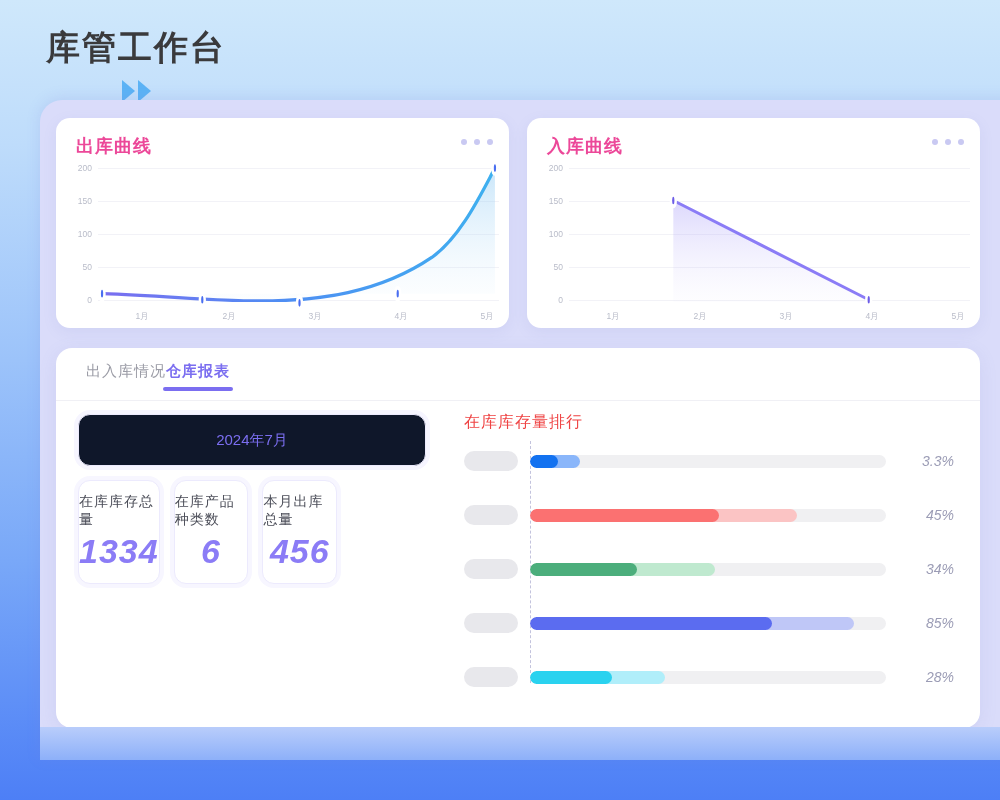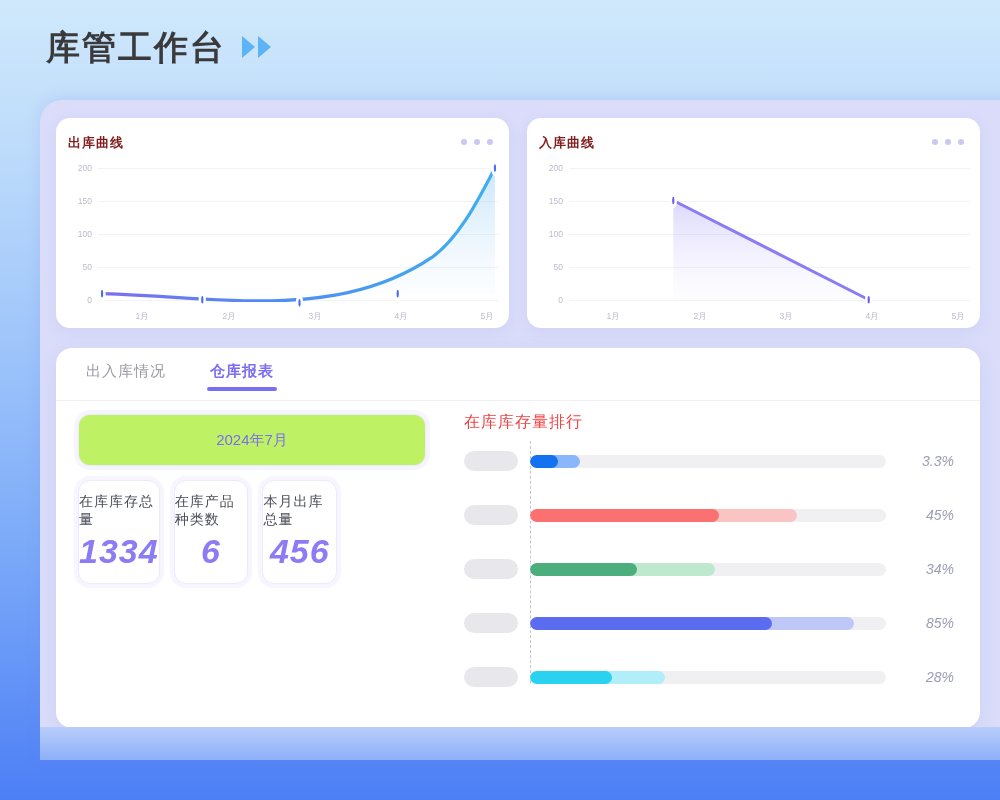--- a/index.html
+++ b/index.html
@@ -7,21 +7,21 @@
   body {
     font-family: "Liberation Sans", "DejaVu Sans", sans-serif;
     background: linear-gradient(180deg, #cfe8fb 0%, #bedcfb 18%, #9cc3fa 45%, #79a8f8 70%, #4d7ff6 100%);
     overflow: hidden;
     position: relative;
   }
 
   
   .page-title-row{
     position:absolute; left:46px; top:30px;
-    display:flex; align-items:center; gap:16px;
+    display:flex; align-items:center; gap:16px;flex-direction:column;
   }
   .page-title{
     font-size:34px; font-weight:bold; color:#3a3a3c;
     letter-spacing:2px; line-height:1;
   }
   .arrows{ display:flex; align-items:center; gap:3px; }
   .arrow{
     width:0; height:0;
     border-top:11px solid transparent;
     border-bottom:11px solid transparent;
@@ -44,22 +44,22 @@
   .charts-row{
     position:absolute; left:16px; top:18px; width:924px; height:210px;
     display:flex; gap:18px;
   }
   .chart-card{
     flex:1; background:#fff; border-radius:14px; position:relative;
     box-shadow:0 4px 14px rgba(120,130,200,.10);
     overflow:hidden;
   }
   .chart-title{
-    position:absolute; left:12px; top:16px;
-    font-size:13px; font-weight:bold; color:#7f1d1d; letter-spacing:1px;
+    position:absolute; left:20px; top:16px;
+    font-size:18px; font-weight:bold; color:#ec4899; letter-spacing:1px;
   }
   .dots{ position:absolute; right:16px; top:21px; display:flex; gap:7px; }
   .dots i{ width:6px; height:6px; border-radius:50%; background:#c9c9f2; display:block; }
   .plot{ position:absolute; left:0; top:42px; right:0; bottom:0; }
   .ytick{
     position:absolute; left:10px; font-size:8.5px; color:#b9bcc9;
     width:26px; text-align:right; transform:translateY(-50%);
   }
   .gridline{
     position:absolute; left:42px; right:10px; height:1px; background:#f2f2f7;
@@ -70,41 +70,41 @@
   }
   .svg-plot{ position:absolute; left:42px; top:0; right:10px; bottom:22px; }
 
   
   .main-card{
     position:absolute; left:16px; top:248px; width:924px; height:380px;
     background:#fff; border-radius:16px;
     box-shadow:0 4px 18px rgba(120,130,200,.12);
   }
   .tabs{
-    position:absolute; left:30px; top:14px; display:flex; gap:44px;font-family:Liberation Serif, serif;
+    position:absolute; left:30px; top:14px; display:flex; font-family:Liberation Serif, serif;
   }
   .tab{
     font-size:15px; color:#9b9ca6; padding-bottom:10px; position:relative;
     letter-spacing:1px; cursor:pointer;
   }
   .tab.active{ color:#7b6ef0; font-weight:bold; }
   .tab.active::after{
     content:""; position:absolute; left:-3px; right:-3px; bottom:0;
     height:4px; border-radius:3px; background:#7b6ef0;
   }
   .tabs-divider{
     position:absolute; left:0; right:0; top:52px; height:1px; background:#f0f0f5;
   }
 
   
   .stats{
     position:absolute; left:22px; top:66px; width:348px;
   }
   .date-box{
-    height:52px; border-radius:12px; background:#bef264;
+    height:52px; border-radius:12px; background:#0f172a;
     border:1px solid #eceafd; box-shadow:0 0 0 4px #f6f5ff;
     display:flex; align-items:center; justify-content:center;
     font-size:15px; color:#7b6ef0; cursor:pointer;
   }
   .stat-grid{ margin-top:14px; display:grid; grid-template-columns:1fr 1fr 1fr 1fr; gap:14px; }
   .stat-card{
     height:104px; border-radius:12px; background:#fff;
     border:1px solid #eceafd; box-shadow:0 0 0 4px #f7f6ff;
     display:flex; flex-direction:column; align-items:center; justify-content:center;
     gap:4px;

